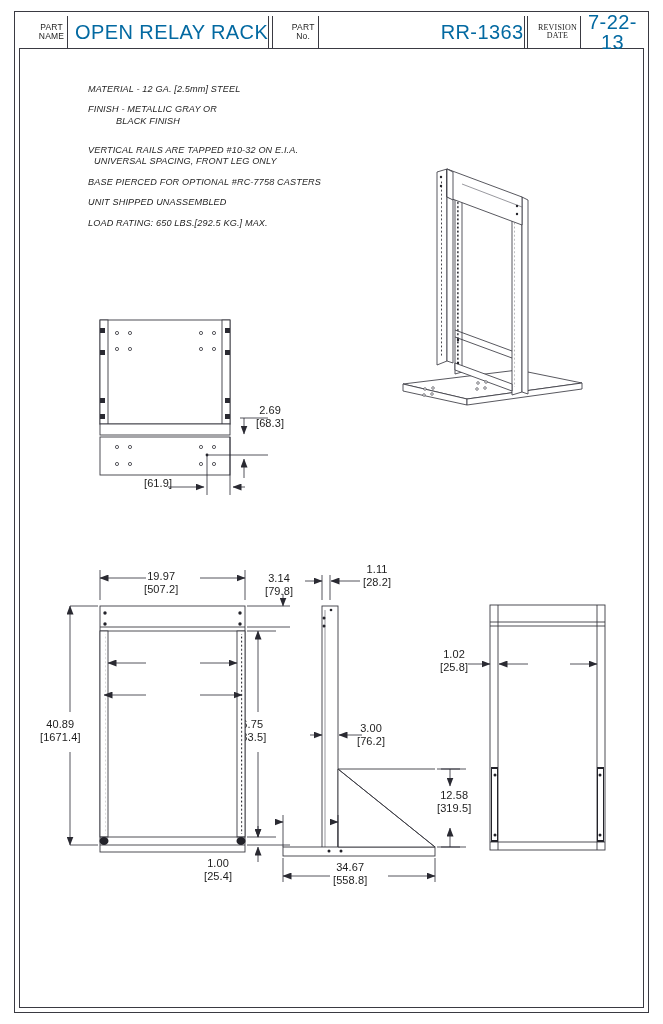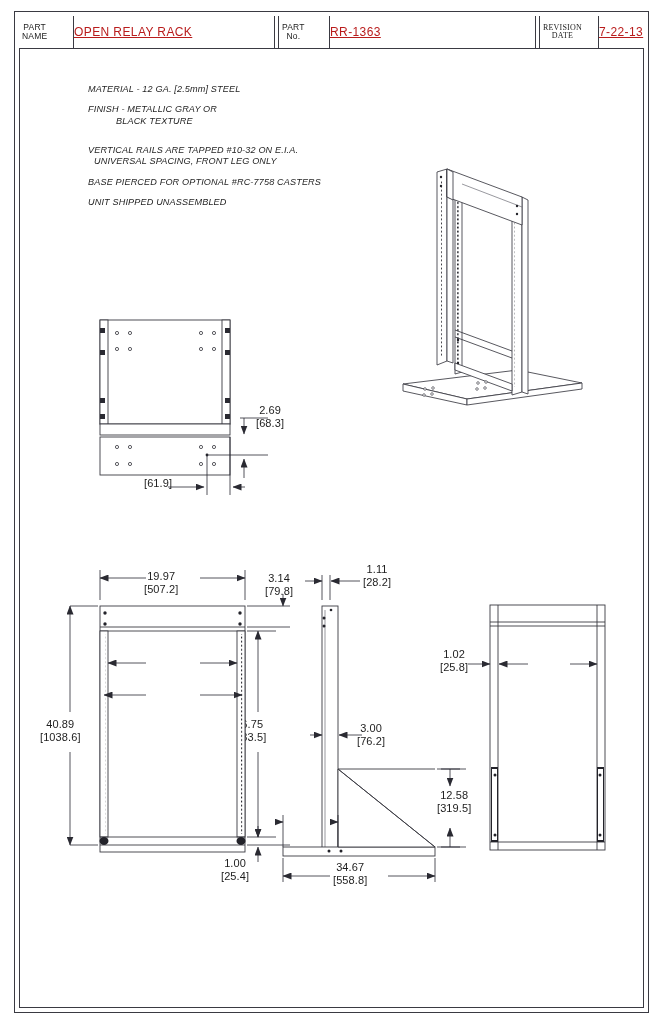--- a/index.html
+++ b/index.html
@@ -21,25 +21,25 @@
     border:1.2px solid #3a3a42;
   }
 
   
   .titleblock{
     position:absolute;left:19px;top:16px;right:19px;height:32px;
     display:flex;align-items:stretch;
     border-bottom:1.2px solid #3a3a42;
     background:#fff;
   }
-  .tb-cell{display:flex;align-items:center;justify-content:flex-start;
+  .tb-cell{display:flex;align-items:center;justify-content:flex-end;
            text-align:center;line-height:1.02;}
   .tb-lbl{font-size:8.5px;letter-spacing:.2px;color:#222;padding:0 3px;}
   .tb-lbl span{display:block;}
-  .tb-val{font-size:12px;letter-spacing:.4px;color:#b91c1c;text-decoration:underline;}
+  .tb-val{font-size:20px;letter-spacing:.4px;color:#0369a1;}
   .sep{width:0;border-left:1.2px solid #3a3a42;}
   .sep2{width:3px;border-left:1.2px solid #3a3a42;border-right:1.2px solid #3a3a42;}
 
   .c-pnlbl{width:48px;}
   .c-pnval{flex:0 0 200px;}
   .c-pnolbl{width:44px;}
   .c-pnoval{flex:0 0 205px;}
   .c-revlbl{width:52px;font-size:8px;font-family:Liberation Serif, serif;}
   .c-revval{flex:1 1 auto;}
 
@@ -93,29 +93,30 @@
       </div>
     </div>
     <div class="sep"></div>
     <div class="tb-cell c-revval tb-val">7-22-13</div>
   </div>
 
   <div class="notes">
     <div class="n">MATERIAL - 12 GA. [2.5mm] STEEL</div>
     <div class="n">
       <span>FINISH - METALLIC GRAY OR</span>
-      <span class="ind">BLACK TEXTURE</span>
+      <span class="ind">BLACK FINISH</span>
     </div>
     <div class="gap"></div>
     <div class="n">
       <span>VERTICAL RAILS ARE TAPPED #10-32 ON E.I.A.</span>
       <span class="ind" style="padding-left:6px">UNIVERSAL SPACING, FRONT LEG ONLY</span>
     </div>
     <div class="n">BASE PIERCED FOR OPTIONAL #RC-7758 CASTERS</div>
     <div class="n">UNIT SHIPPED UNASSEMBLED</div>
+    <div class="n">LOAD RATING:  650 LBS.[292.5 KG.] MAX.</div>
   </div>
 
   <div class="dim" style="left:256px;top:404px;">
     <b>2.69</b>
     <i>[68.3]</i>
   </div>
   <div class="dim" style="left:144px;top:464px;">
     <b>2.44</b>
     <i>[61.9]</i>
   </div>
@@ -127,31 +128,31 @@
   <div class="dim" style="left:148px;top:655px;">
     <b>17.94</b>
     <i>[455.6]</i>
   </div>
   <div class="dim" style="left:148px;top:687px;">
     <b>18.31</b>
     <i>[465.1]</i>
   </div>
   <div class="dim" style="left:40px;top:718px;">
     <b>40.89</b>
-    <i>[1038.6]</i>
+    <i>[1671.4]</i>
   </div>
   <div class="dim" style="left:232px;top:718px;">
     <b>36.75</b>
     <i>[933.5]</i>
   </div>
   <div class="dim" style="left:265px;top:572px;">
     <b>3.14</b>
     <i>[79.8]</i>
   </div>
-  <div class="dim" style="left:204px;top:857px;margin-left:17px;">
+  <div class="dim" style="left:204px;top:857px;">
     <b>1.00</b>
     <i>[25.4]</i>
   </div>
 
   <div class="dim" style="left:363px;top:563px;">
     <b>1.11</b>
     <i>[28.2]</i>
   </div>
   <div class="dim" style="left:357px;top:722px;">
     <b>3.00</b>

